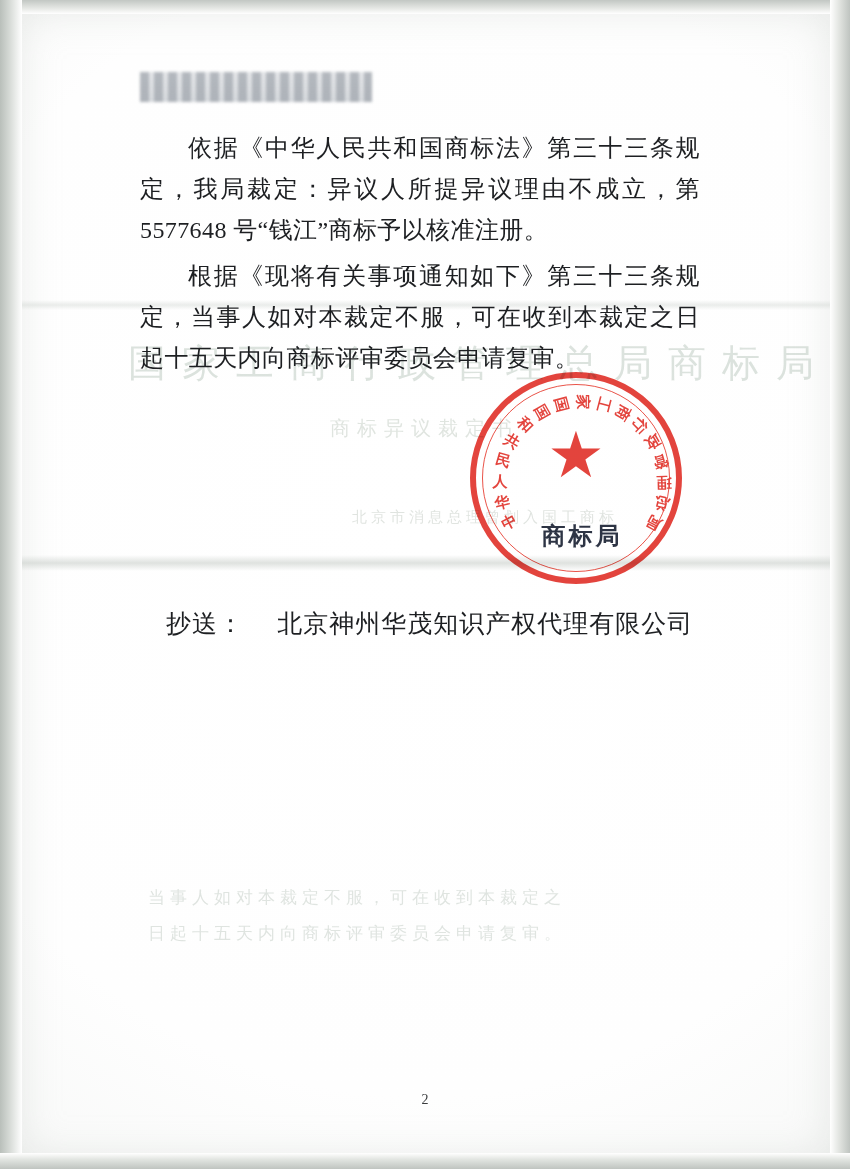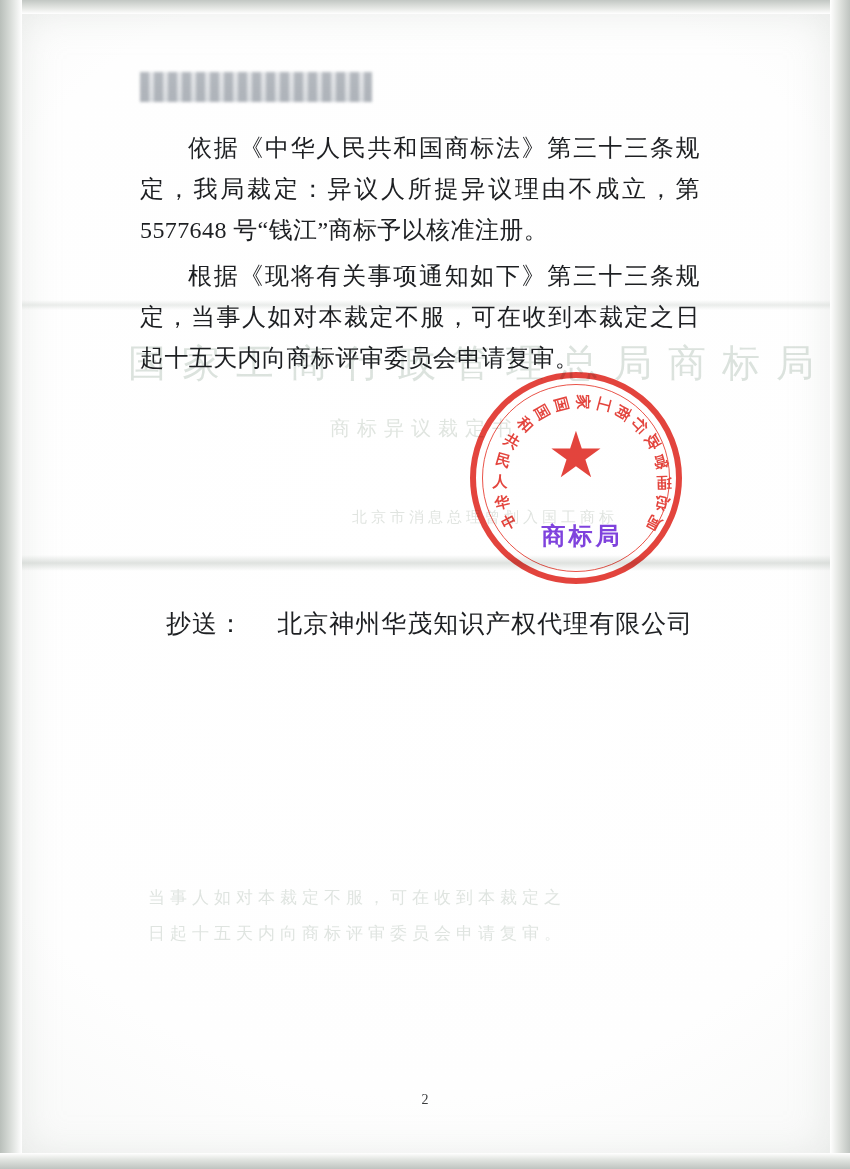--- a/index.html
+++ b/index.html
@@ -160,21 +160,21 @@
     white-space: nowrap;
   }
   .seal-bottom-text {
     position: absolute;
     left: 0;
     bottom: 26px;
     width: 212px;
     text-align: center;
     font-size: 24px;
     letter-spacing: 3px;
-    color: #6d28d9;
+    color: #0f172a;
     font-weight: bold;
   }
 
   .date-line {
     position: absolute;
     left: 472px;
     top: 492px;
     font-size: 21px;
     letter-spacing: 2px;
     color: #232528;

